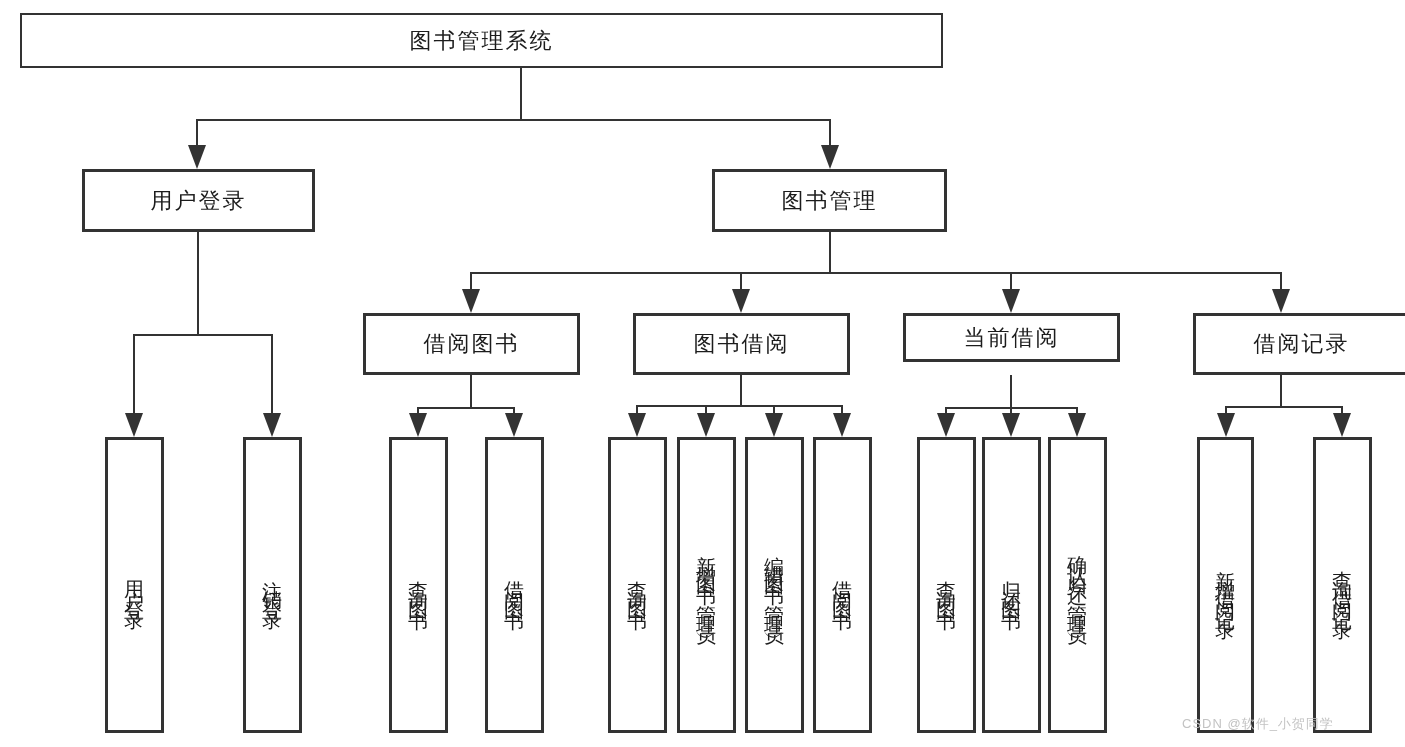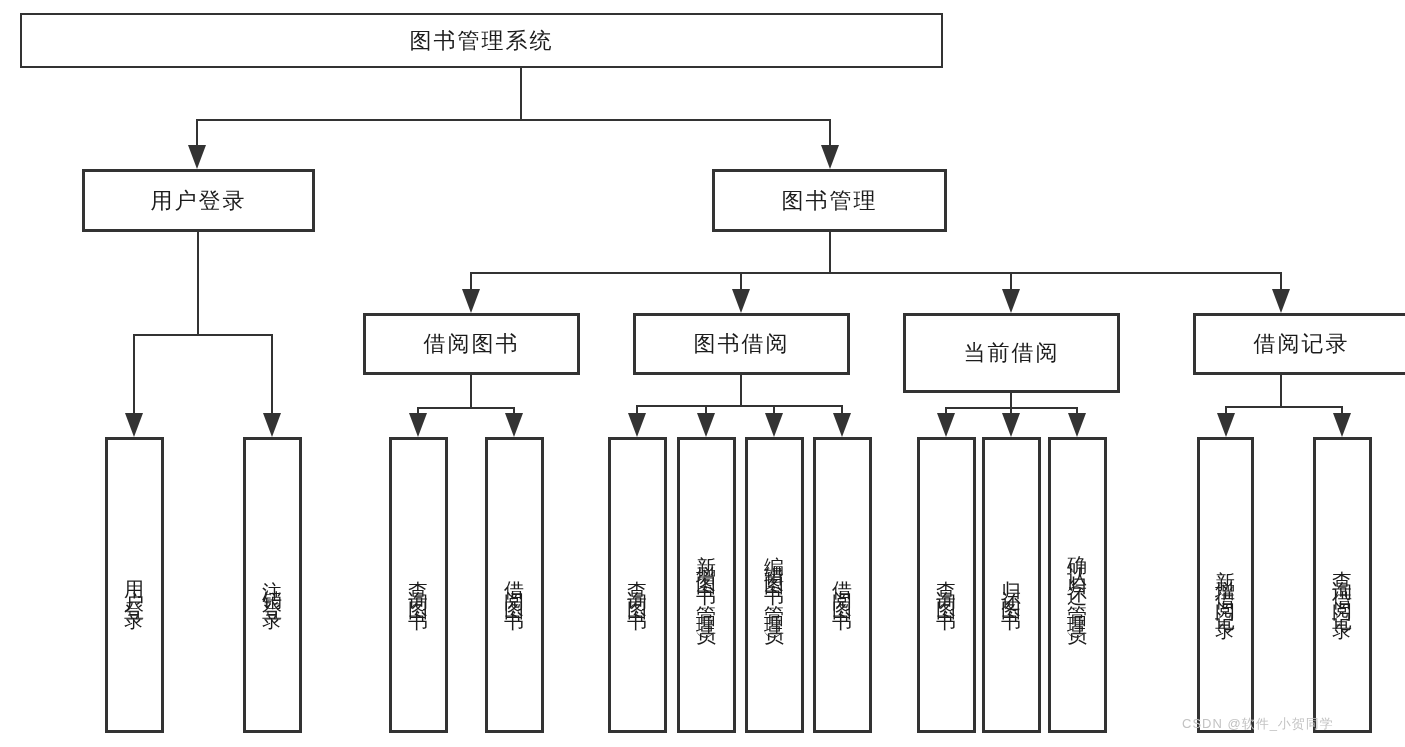--- a/index.html
+++ b/index.html
@@ -94,21 +94,21 @@
   <div class="node node-h" style="left:712px; top:169px; width:235px; height:63px;">
     <span>图书管理</span>
   </div>
 
   <div class="node node-h" style="left:363px; top:313px; width:217px; height:62px;">
     <span>借阅图书</span>
   </div>
   <div class="node node-h" style="left:633px; top:313px; width:217px; height:62px;">
     <span>图书借阅</span>
   </div>
-  <div class="node node-h" style="left:903px; top:313px; width:217px; height:80px;">
+  <div class="node node-h" style="left:903px; top:313px; width:217px; height:49px;">
     <span>当前借阅</span>
   </div>
   <div class="node node-h" style="left:1173px; top:313px; width:217px; height:62px;margin-left:20px;">
     <span>借阅记录</span>
   </div>
 
   <div class="node node-leaf" style="left:105px; top:437px; width:59px; height:296px;">
     <span>用户登录</span>
   </div>
   <div class="node node-leaf" style="left:243px; top:437px; width:59px; height:296px;">

